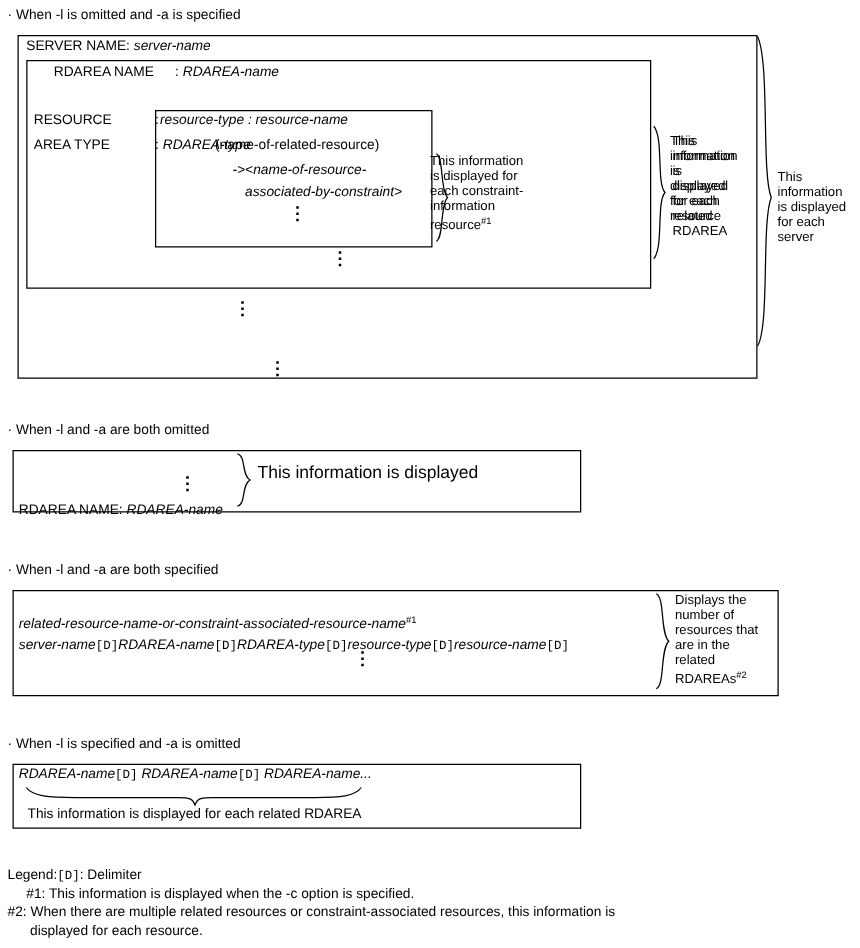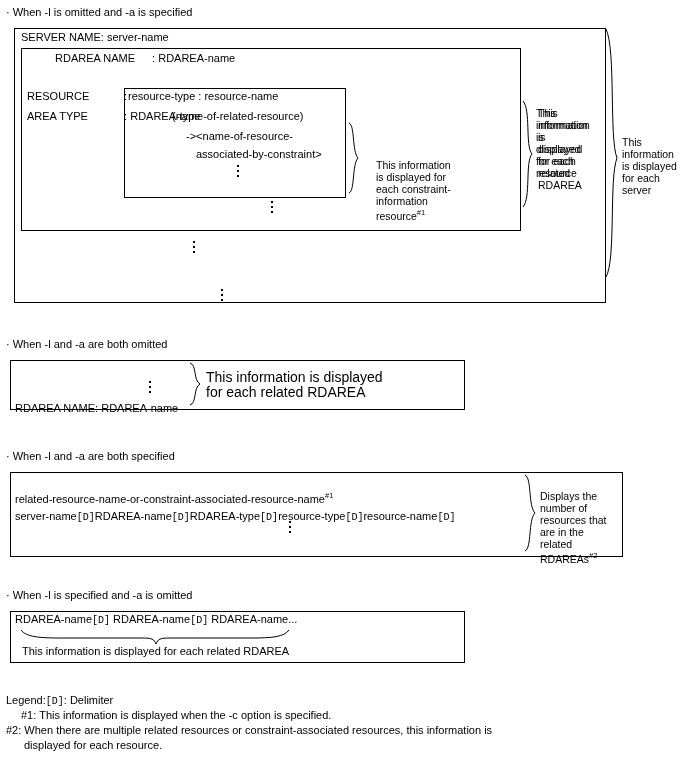--- a/index.html
+++ b/index.html
@@ -1,19 +1,19 @@
 <!DOCTYPE html>
 <html><head>
 <meta charset="utf-8">
 <style>
   html,body{margin:0;padding:0;background:#ffffff;}
   body{width:688px;height:758px;position:relative;
        font-family:"Liberation Sans", sans-serif;color:#000;
        font-size:11px;-webkit-font-smoothing:none;}
-  .it{}
+  .it{font-style:italic;}
   .box{position:absolute;border:1px solid #000;box-sizing:border-box;background:transparent;}
   .txt{position:absolute;white-space:nowrap;line-height:13px;font-size:11px;}
   .txtw{position:absolute;line-height:12px;font-size:10.5px;}
   .mono{font-family:"Liberation Mono", monospace;font-size:10px;}
   .vdots{position:absolute;width:4px;text-align:center;
          font-size:11px;line-height:9px;letter-spacing:0;}
   .vdots i{display:block;width:2px;height:2px;background:#000;margin:3px auto;font-size:0;}
   svg{position:absolute;overflow:visible;}
   .sup{font-size:7.5px;vertical-align:super;}
 </style>
@@ -27,21 +27,21 @@
 
 <div class="box" style="left:14px;top:28px;width:592px;height:275px;"></div>
 
 <div class="txt" style="left:21px;top:31px;">
   <span>SERVER NAME:</span>
   <span class="it">server-name</span>
 </div>
 
 <div class="box" style="left:21px;top:48px;width:500px;height:183px;"></div>
 
-<div class="txt" style="left:39px;top:52px;padding-left:16px;">
+<div class="txt" style="left:27px;top:52px;padding-left:16px;">
   <span style="display:inline-block;width:94px;">RDAREA NAME</span>
   <span>:</span>
   <span class="it">RDAREA-name</span>
 </div>
 <div class="txt" style="left:27px;top:71px;margin-top:39px;">
   <span style="display:inline-block;width:94px;">AREA TYPE</span>
   <span>:</span>
   <span class="it">RDAREA-type</span>
 </div>
 <div class="txt" style="left:27px;top:90px;">
@@ -73,21 +73,21 @@
   </div>
 <div class="vdots" style="left:220px;top:286px;">
     <i></i>
     <i></i>
     <i></i>
   </div>
 
 <svg style="left:348px;top:122px;" width="14" height="72" viewBox="0 0 14 72">
   <path d="M1 1 C 7 3, 4 30, 10 36 C 4 42, 7 69, 1 71" fill="none" stroke="#000" stroke-width="1"></path>
 </svg>
-<div class="txtw" style="left:376px;top:123px;width:92px;margin-top:36px;">
+<div class="txtw" style="left:344px;top:123px;width:92px;">
   <div>This information</div>
   <div>is displayed for</div>
   <div>each constraint-</div>
   <div>information</div>
   <div><span>resource</span><span class="sup">#1</span></div>
 </div>
 
 <svg style="left:521px;top:100px;" width="14" height="108" viewBox="0 0 14 108">
   <path d="M2 107 C 10 98, 4 62, 11 54 C 4 46, 10 10, 2 1" fill="none" stroke="#000" stroke-width="1"></path>
 </svg>
@@ -140,21 +140,20 @@
     <i></i>
     <i></i>
     <i></i>
   </div>
 
 <svg style="left:189px;top:362px;" width="14" height="44" viewBox="0 0 14 44">
   <path d="M1 1 C 8 3, 4 18, 11 22 C 4 26, 8 41, 1 43" fill="none" stroke="#000" stroke-width="1"></path>
 </svg>
 <div class="txtw" style="left:206px;top:370px;width:200px;font-size:14px;line-height:15px;">
   <div>This information is displayed</div>
-  <div>for each related RDAREA</div>
 </div>
 
 <div class="txt" style="left:6px;top:450px;">
   <span>·</span>
   <span>When -l and -a are both specified</span>
 </div>
 
 <div class="box" style="left:10px;top:472px;width:613px;height:85px;"></div>
 
 <div class="txt" style="left:15px;top:474px;margin-top:36px;">
@@ -167,21 +166,21 @@
 
 <div class="vdots" style="left:288px;top:518px;">
     <i></i>
     <i></i>
     <i></i>
   </div>
 
 <svg style="left:524px;top:474px;" width="14" height="78" viewBox="0 0 14 78">
   <path d="M1 1 C 8 4, 4 32, 11 39 C 4 46, 8 74, 1 77" fill="none" stroke="#000" stroke-width="1"></path>
 </svg>
-<div class="txtw" style="left:540px;top:490px;width:82px;">
+<div class="txtw" style="left:540px;top:474px;width:82px;">
   <div>Displays the</div>
   <div>number of</div>
   <div>resources that</div>
   <div>are in the</div>
   <div>related</div>
   <div><span>RDAREAs</span><span class="sup">#2</span></div>
 </div>
 
 <div class="txt" style="left:6px;top:589px;">
   <span>·</span>

